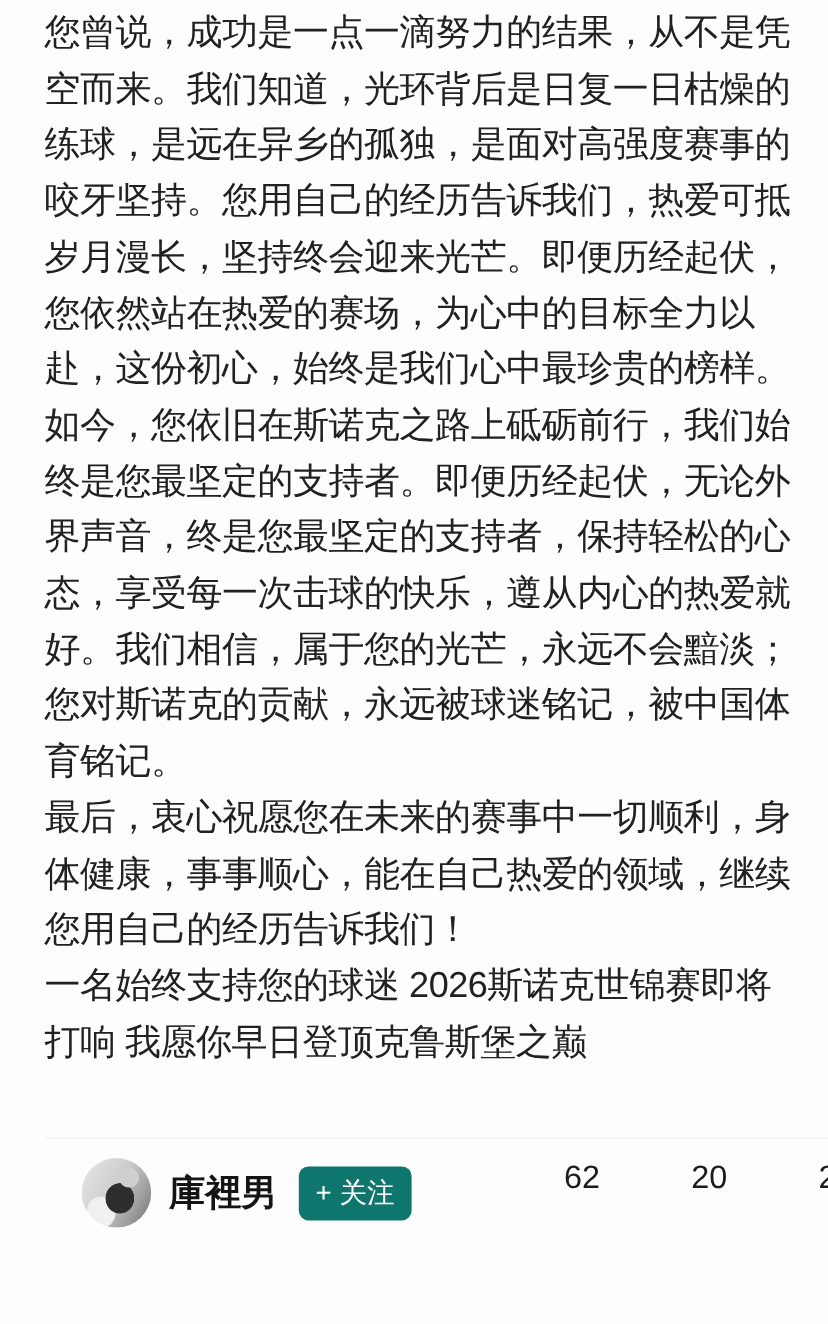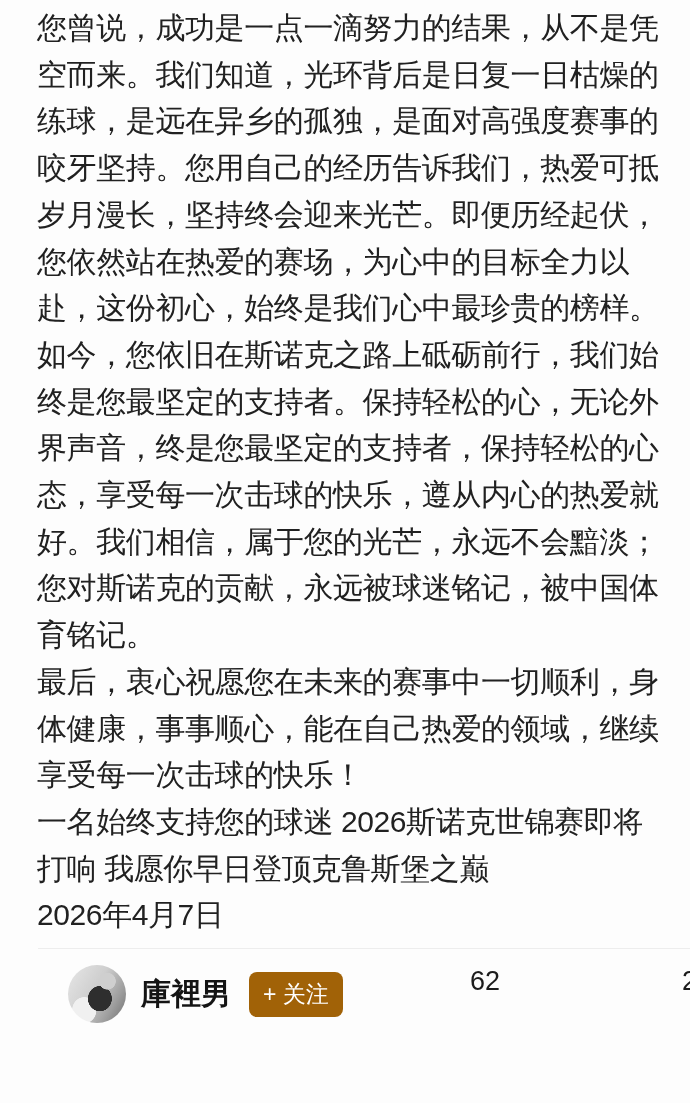--- a/index.html
+++ b/index.html
@@ -58,21 +58,21 @@
       linear-gradient(120deg, #e7e7e7 0%, #cecece 45%, #9e9e9e 75%, #6d6d6d 100%);
   }
   .username {
     margin-left: 15px;
     font-size: 30px;
     font-weight: 700;
     color: #141414;
   }
   .follow-btn {
     margin-left: 18px;
-    background: #a16207;
+    background: #0f766e;
     color: #ffffff;
     border: none;
     border-radius: 8px;
     font-size: 23px;
     font-weight: 500;
     padding: 7px 14px;
     font-family: "Liberation Sans", sans-serif;
     cursor: pointer;
   }
   .actions {
@@ -132,51 +132,56 @@
 
   <div class="post-text">
     <div class="post-line">您曾说，成功是一点一滴努力的结果，从不是凭</div>
     <div class="post-line">空而来。我们知道，光环背后是日复一日枯燥的</div>
     <div class="post-line">练球，是远在异乡的孤独，是面对高强度赛事的</div>
     <div class="post-line">咬牙坚持。您用自己的经历告诉我们，热爱可抵</div>
     <div class="post-line">岁月漫长，坚持终会迎来光芒。即便历经起伏，</div>
     <div class="post-line">您依然站在热爱的赛场，为心中的目标全力以</div>
     <div class="post-line">赴，这份初心，始终是我们心中最珍贵的榜样。</div>
     <div class="post-line">如今，您依旧在斯诺克之路上砥砺前行，我们始</div>
-    <div class="post-line">终是您最坚定的支持者。保持轻松的心，无论外</div>
+    <div class="post-line">终是您最坚定的支持者。即便历经起伏，无论外</div>
     <div class="post-line">界声音，终是您最坚定的支持者，保持轻松的心</div>
     <div class="post-line">态，享受每一次击球的快乐，遵从内心的热爱就</div>
     <div class="post-line">好。我们相信，属于您的光芒，永远不会黯淡；</div>
     <div class="post-line">您对斯诺克的贡献，永远被球迷铭记，被中国体</div>
     <div class="post-line">育铭记。</div>
     <div class="post-line">最后，衷心祝愿您在未来的赛事中一切顺利，身</div>
     <div class="post-line">体健康，事事顺心，能在自己热爱的领域，继续</div>
-    <div class="post-line">享受每一次击球的快乐！</div>
+    <div class="post-line">您用自己的经历告诉我们！</div>
     <div class="post-line">一名始终支持您的球迷 2026斯诺克世锦赛即将</div>
     <div class="post-line">打响 我愿你早日登顶克鲁斯堡之巅</div>
-    <div class="post-line">2026年4月7日</div>
   </div>
 
   <div class="footer">
 
     <div class="author">
       <div class="avatar"></div>
       <div class="username">庫裡男</div>
       <button class="follow-btn">+ 关注</button>
     </div>
 
     <div class="actions">
 
       <div class="action">
         <svg viewBox="0 0 24 24">
           <path d="M14 9V5a3 3 0 0 0-3-3l-4 9v11h11.28a2 2 0 0 0 2-1.7l1.38-9a2 2 0 0 0-2-2.3zM7 22H4a2 2 0 0 1-2-2v-7a2 2 0 0 1 2-2h3"></path>
         </svg>
         <span class="count">62</span>
       </div>
 
+      <div class="action">
+        <svg viewBox="0 0 24 24">
+          <path d="M13.5 4.5 L20 10.5 L13.5 16.5 V12.9 C8.6 12.9 5.4 14.9 3.2 18.8 C4 12.6 8 9.4 13.5 9.1 V4.5 Z"></path>
+        </svg>
+        <span class="count">20</span>
+      </div>
 
       <div class="action">
         <svg viewBox="0 0 24 24">
           <path d="M20.84 4.61a5.5 5.5 0 0 0-7.78 0L12 5.67l-1.06-1.06a5.5 5.5 0 0 0-7.78 7.78l1.06 1.06L12 21.23l7.78-7.78 1.06-1.06a5.5 5.5 0 0 0 0-7.78z"></path>
         </svg>
         <span class="count">21</span>
       </div>
 
 
     </div>

